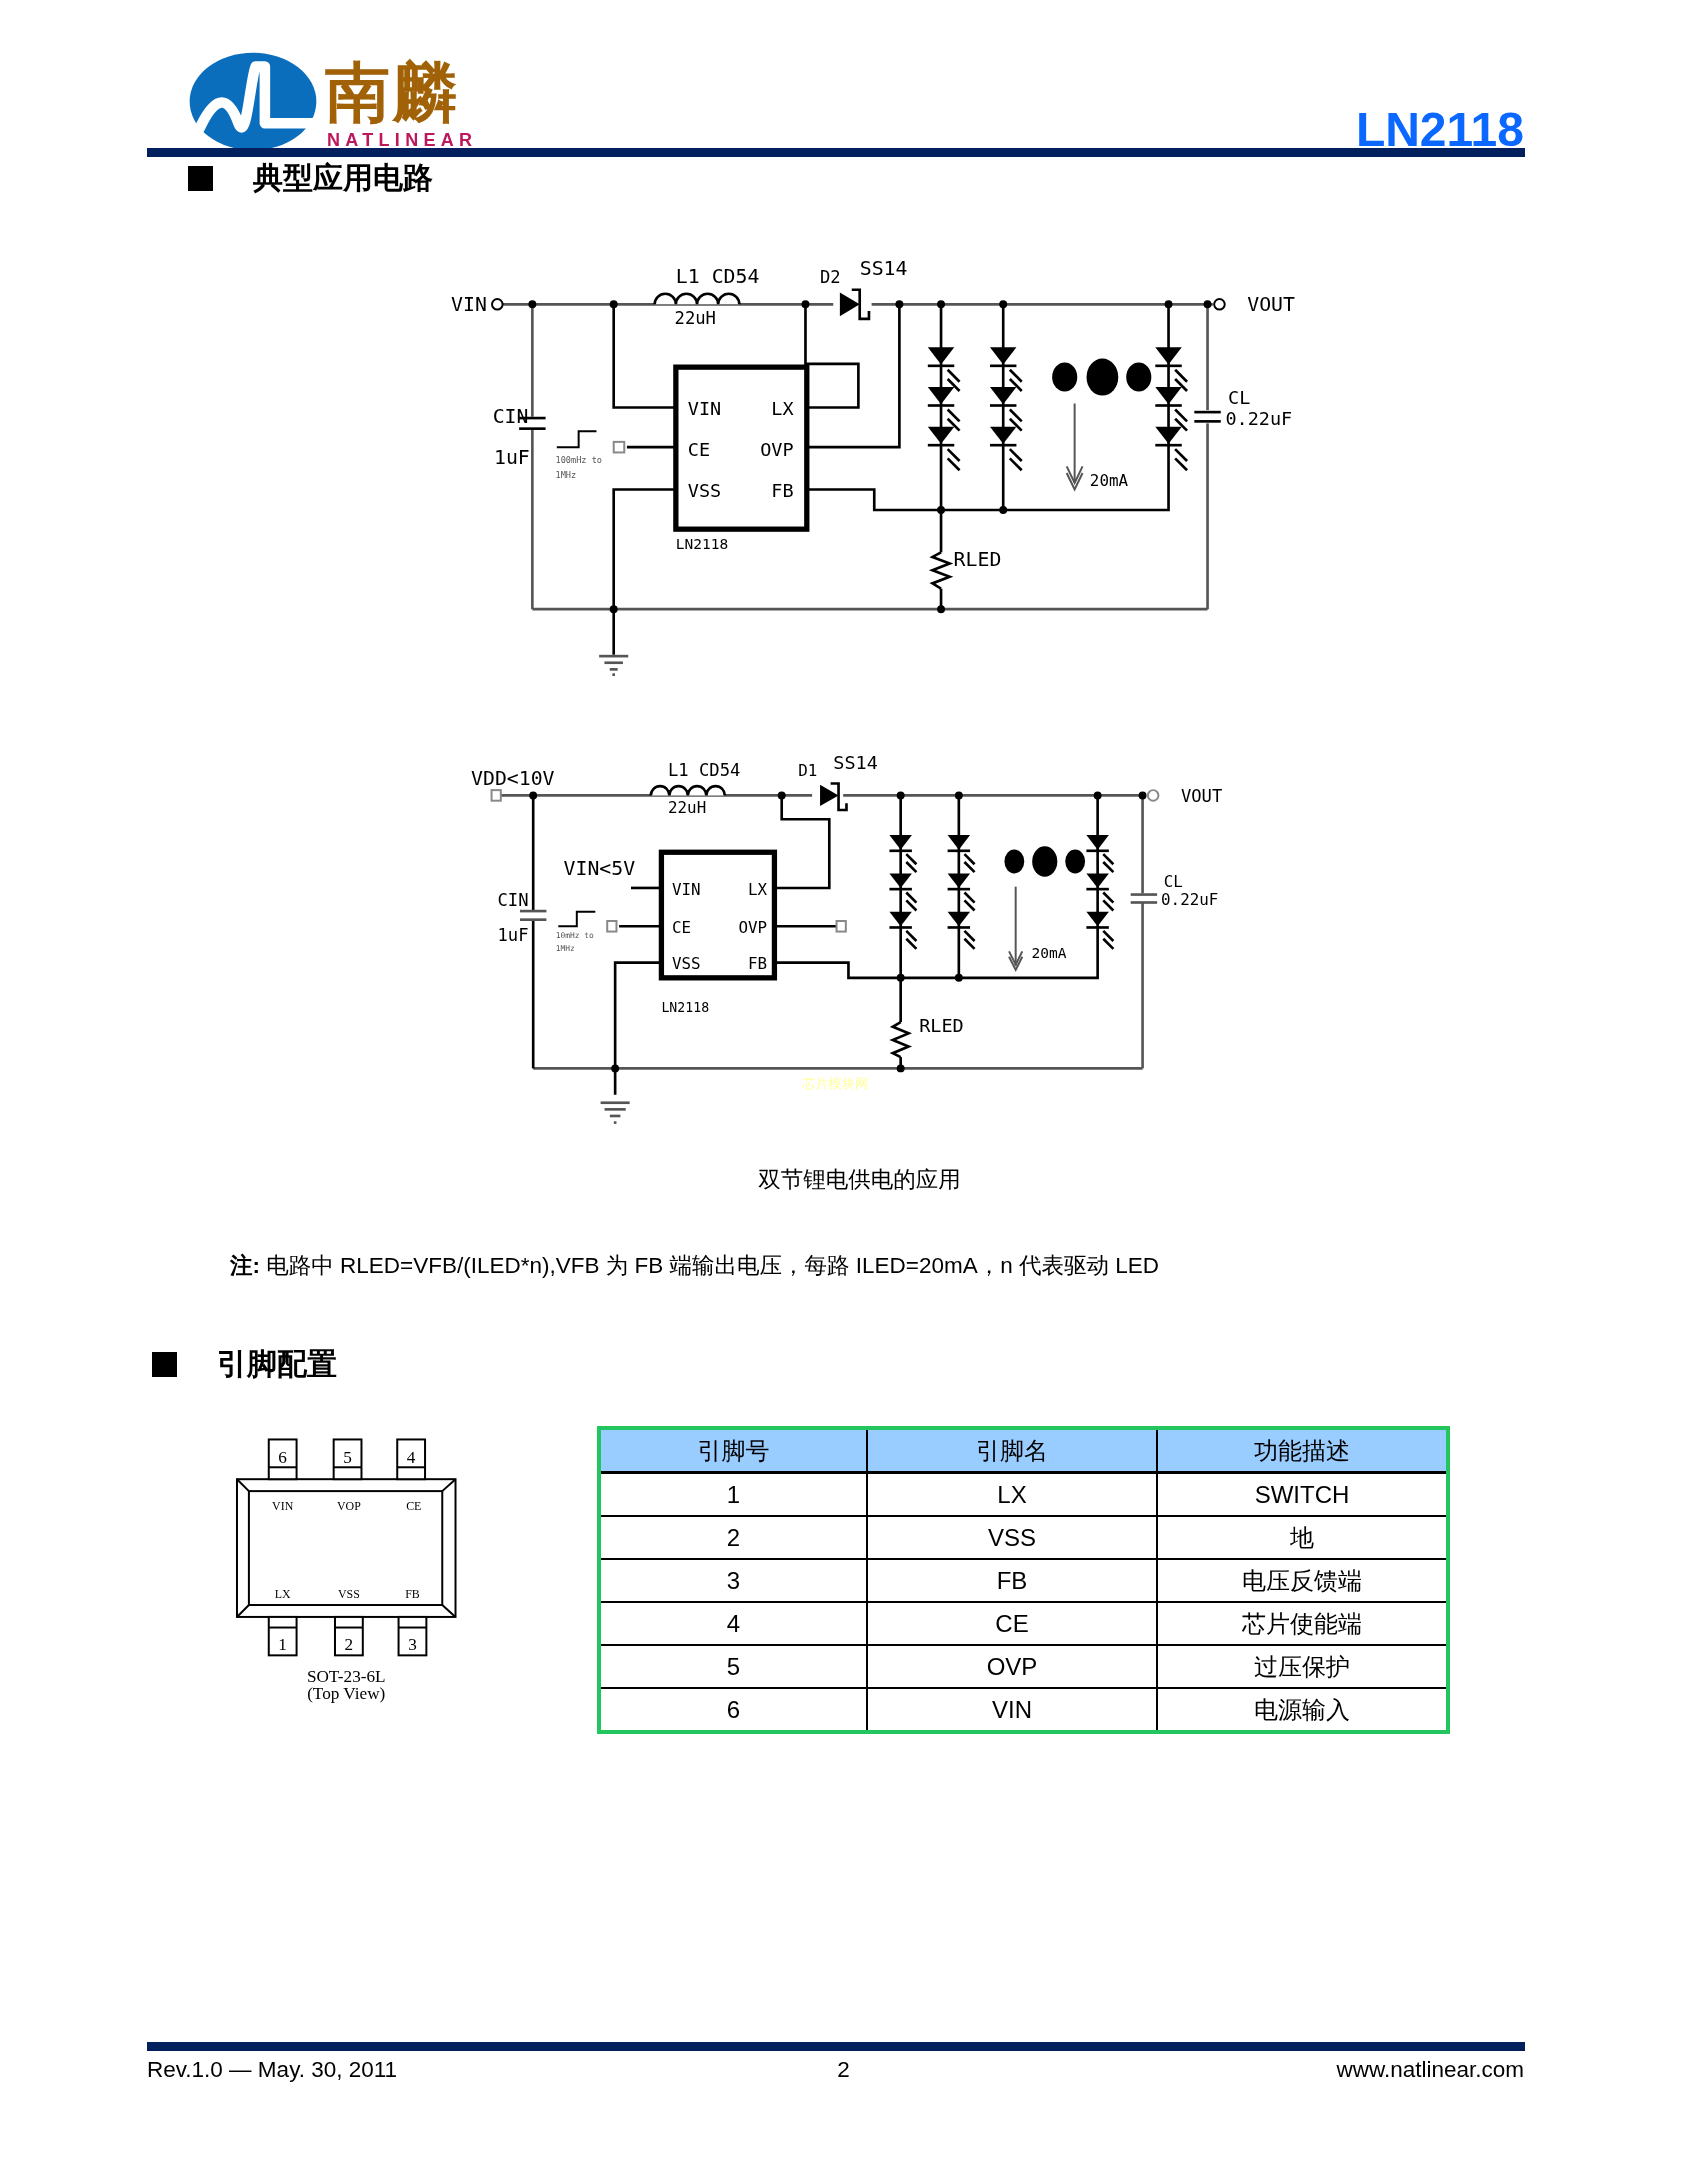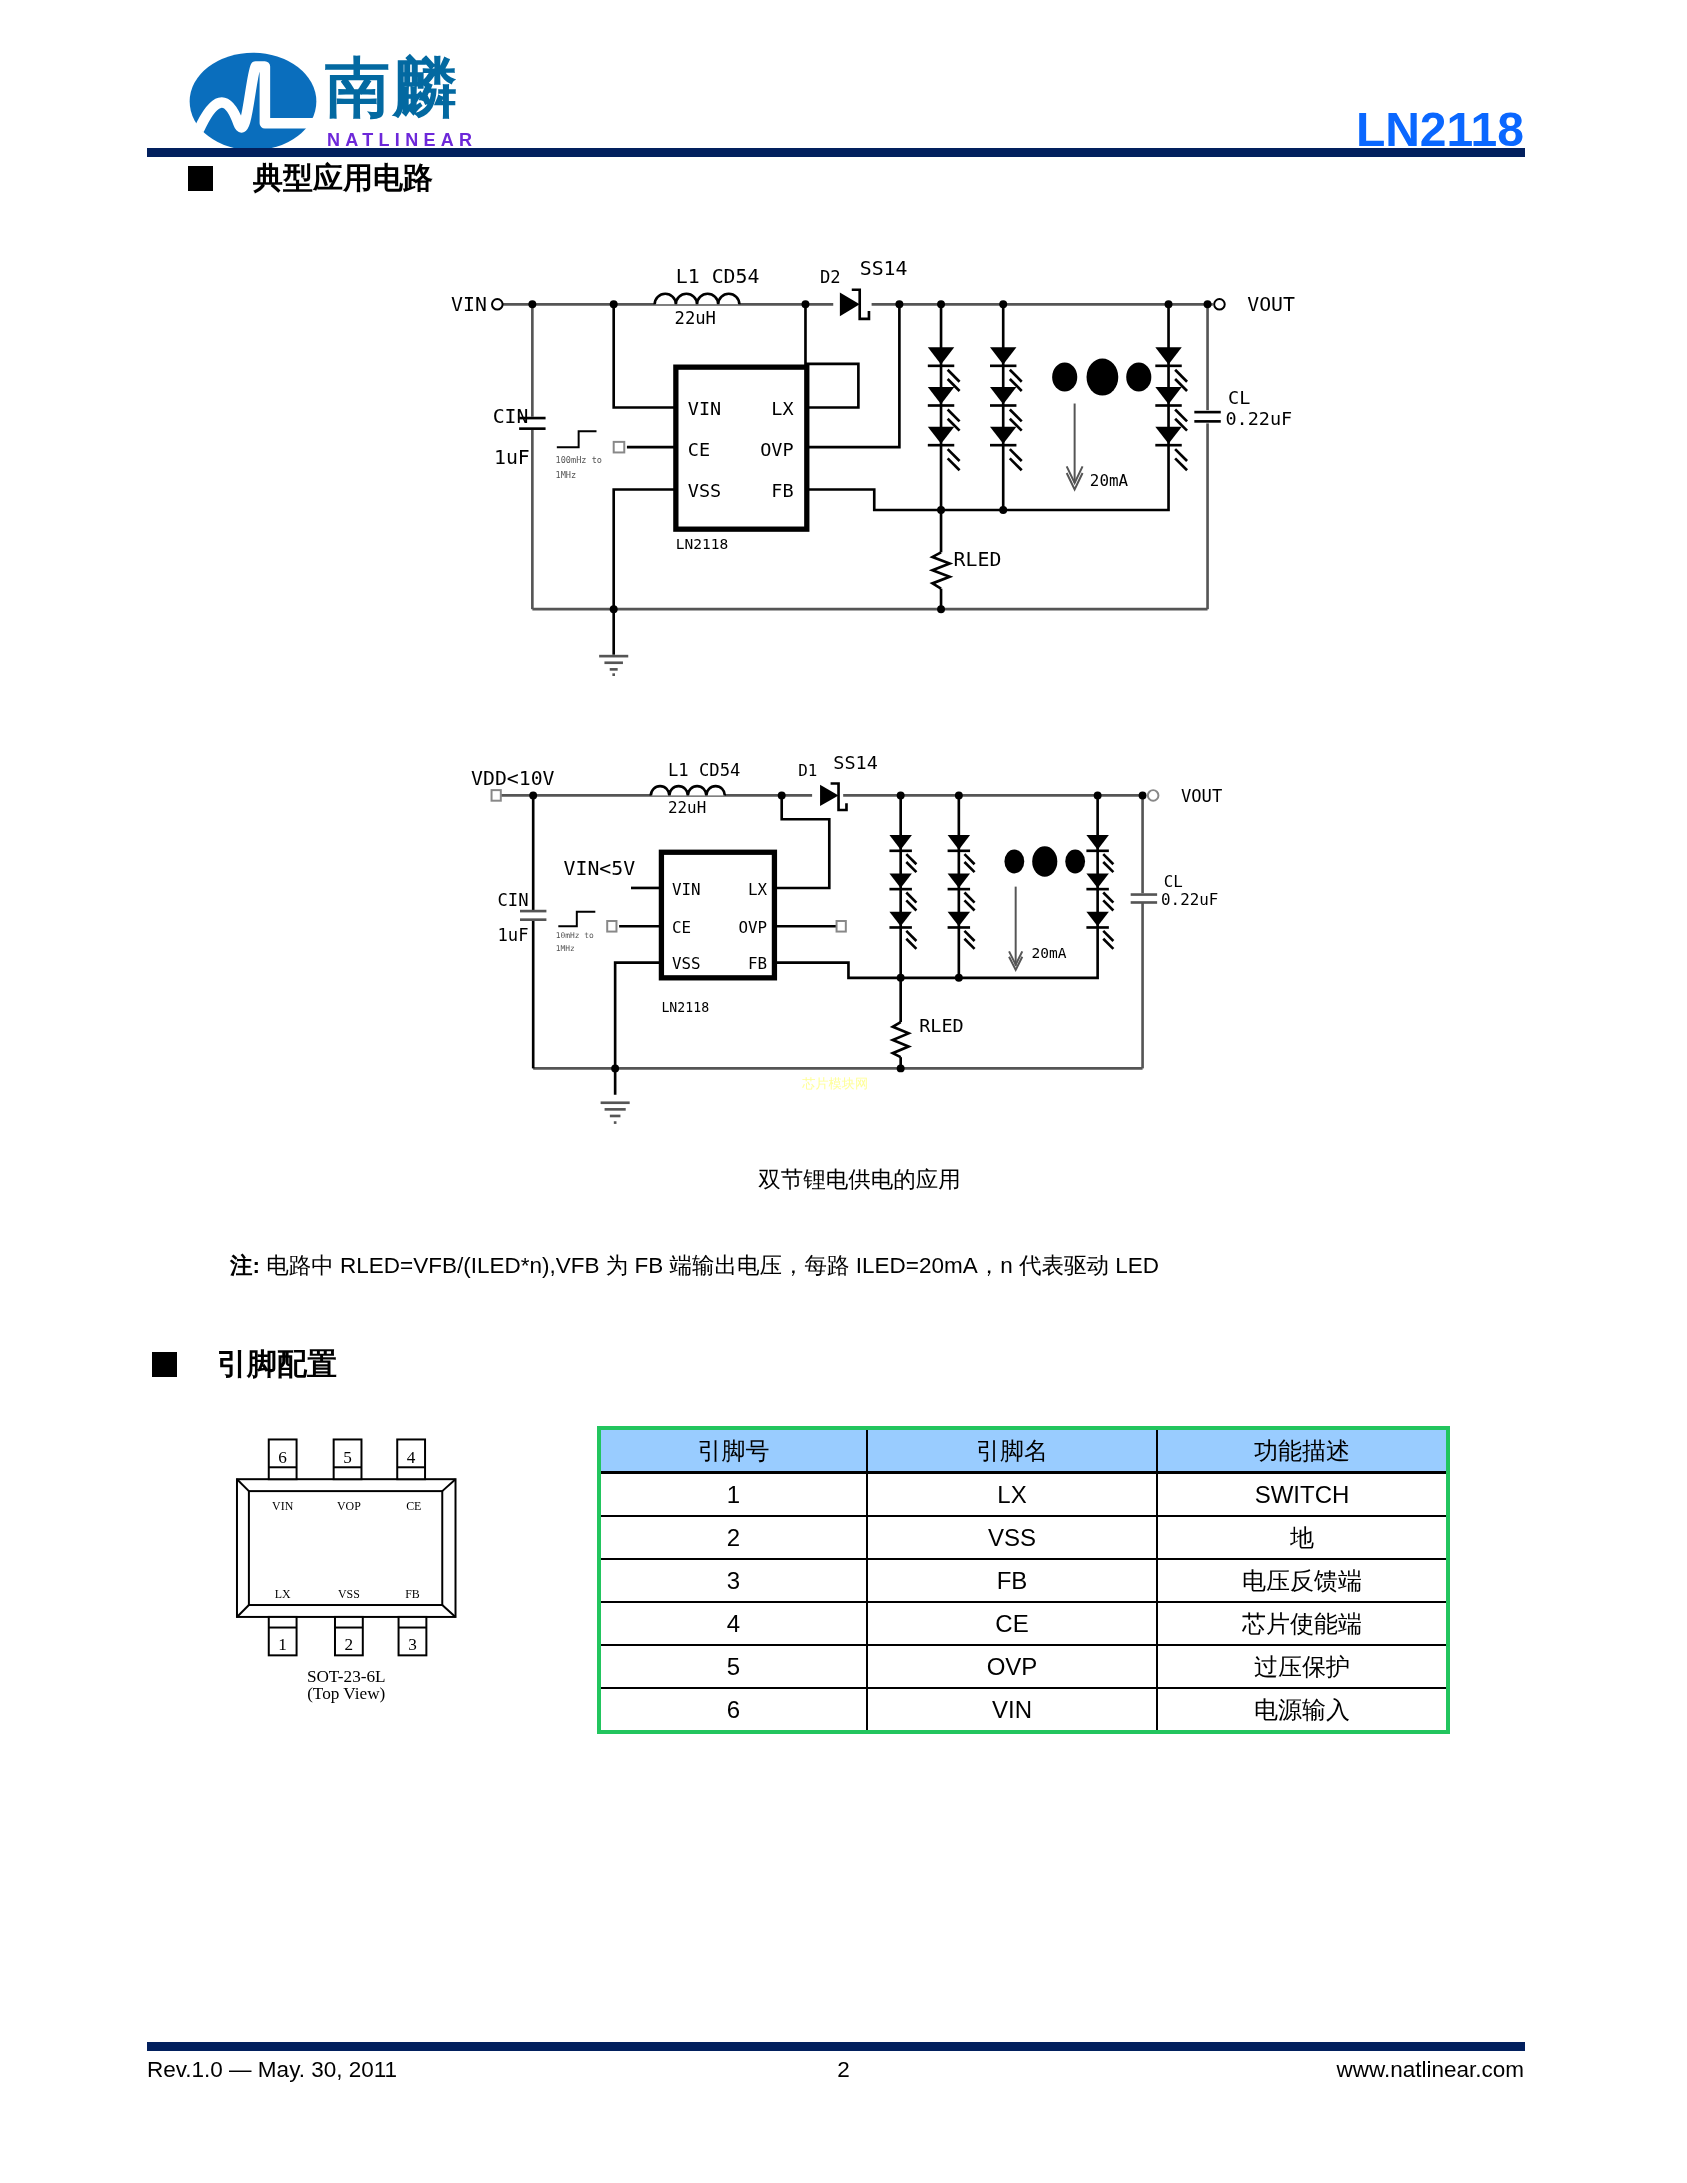--- a/index.html
+++ b/index.html
@@ -1,22 +1,22 @@
 <!DOCTYPE html>
 <html style="font-size:10.6px"><head>
 <meta charset="utf-8">
 <style>
   html, body { margin: 0; padding: 0; background: #ffffff; }
   body { width: 1687px; height: 2183px; position: relative; overflow: hidden;
          font-family: "Liberation Sans", "DejaVu Sans", sans-serif; color: #000; }
   .abs { position: absolute; }
   
   #logo { left: 187px; top: 52px; }
-  #brand-cn { left: 325px; top: 61px; font-size: 65px; font-weight: bold; color: #0369a1; letter-spacing: 2.6px; font-family: Liberation Mono, monospace; line-height: 1; }
-  #brand-en { left: 327px; top: 131px; font-size: 18px; font-weight: bold; color: #6d28d9; letter-spacing: 5.3px; line-height: 1; }
+  #brand-cn { left: 325px; top: 61px; font-size: 65px; font-weight: bold; color: #a16207; letter-spacing: 2.6px; font-family: Liberation Serif, serif; line-height: 1; }
+  #brand-en { left: 327px; top: 131px; font-size: 18px; font-weight: bold; color: #be185d; letter-spacing: 5.3px; line-height: 1; }
   #doc-title { right: 163px; top: 106px; font-size: 48px; font-weight: bold; color: #0a67ff; line-height: 1; }
   #header-rule { left: 147px; top: 148px; width: 1378px; height: 8.6px; background: #02205e; }
   .section-head { font-size: 30px; font-weight: bold; line-height: 1; display: flex; align-items: center; }
   .section-head .sq { width: 25px; height: 25px; background: #000; margin-right: 40px; }
   #sec1 { left: 152px; top: 163px; padding-left: 36px; }
   #sec2 { left: 152px; top: 1349px; justify-content: space-between; }
   svg text { font-family: "DejaVu Sans Mono", monospace; }
   #caption { left: 16px; width: 1687px; text-align: center; top: 1164px; font-size: 22.5px; }
   #note { left: 198px; top: 1250px; font-size: 22.5px; margin-left: 32px; }
   #note b { font-weight: bold; }

